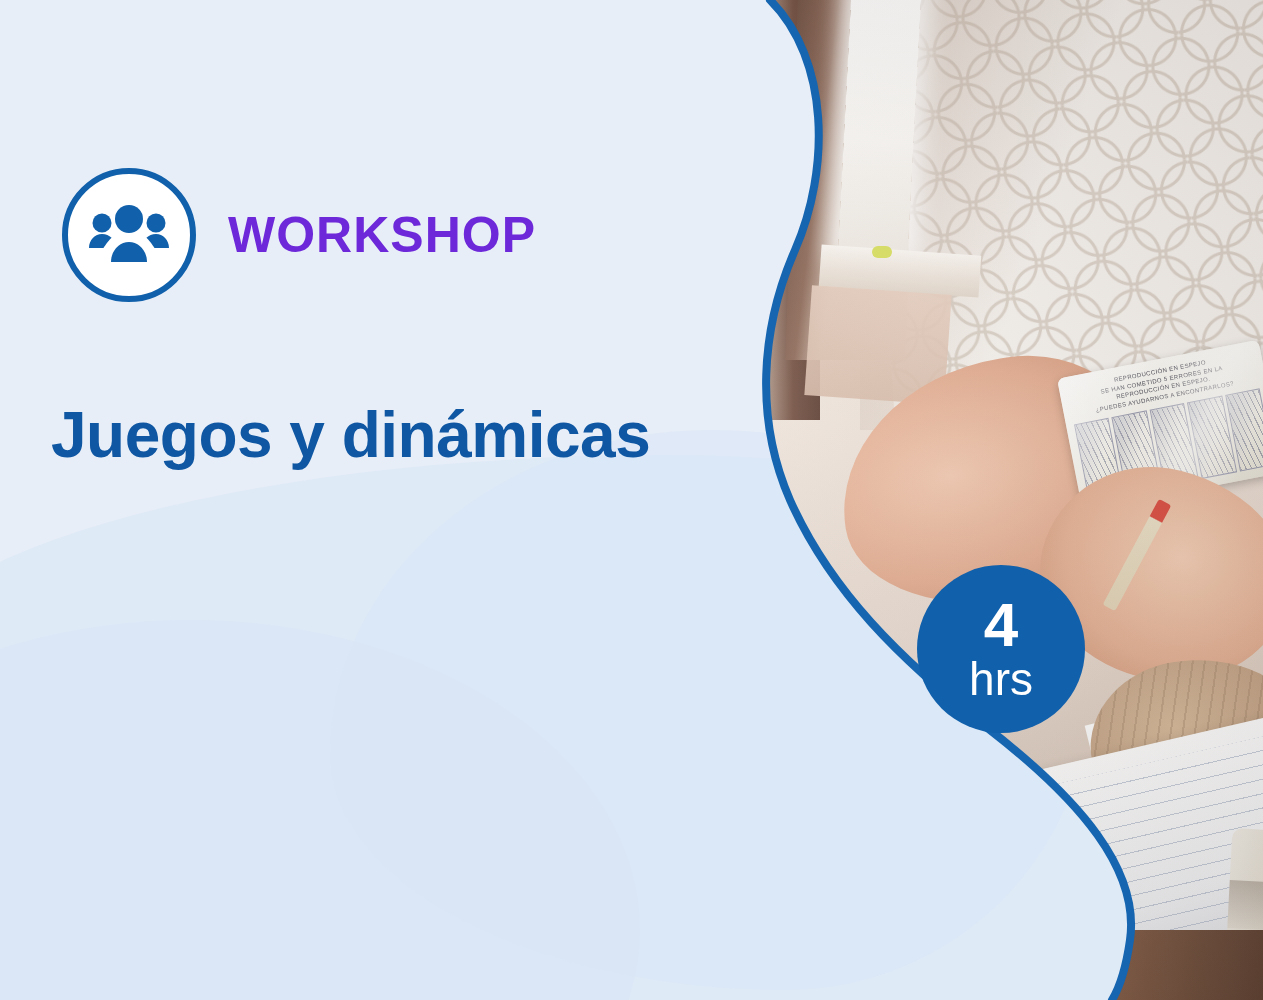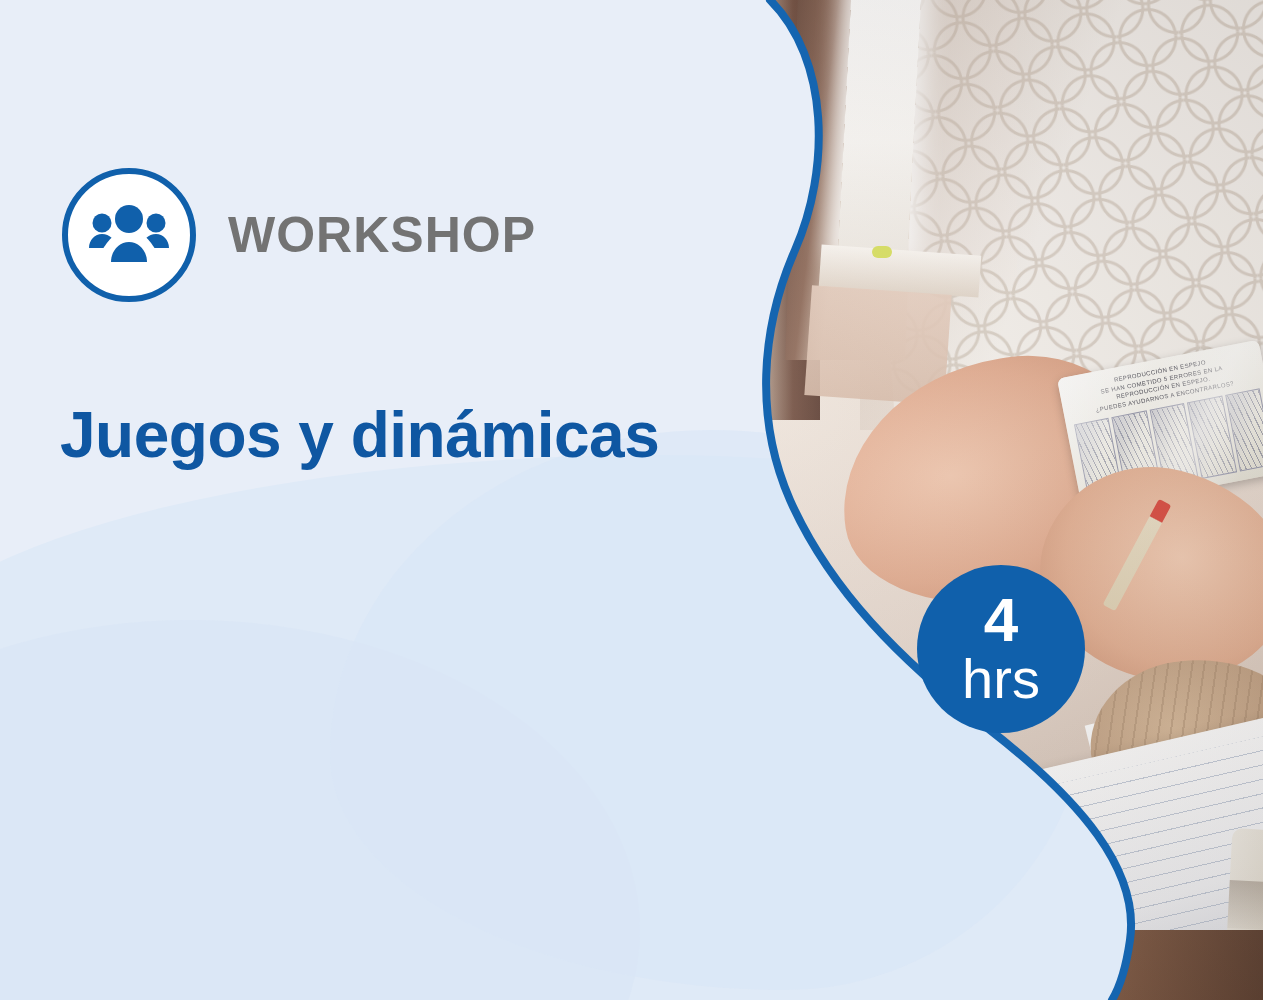--- a/index.html
+++ b/index.html
@@ -289,28 +289,28 @@
     display: flex;
     align-items: center;
     justify-content: center;
   }
   .badge-icon-circle svg { display: block; }
   .badge-label {
     font-family: "Liberation Sans", sans-serif;
     font-size: 50px;
     font-weight: bold;
     letter-spacing: 1px;
-    color: #737373;
+    color: #6d28d9;
     line-height: 1;
     text-align: right;
   }
 
   .headline {
     position: absolute;
-    left: 60px;
+    left: 51px;
     top: 404px;
     width: 700px;
   }
   .headline-main {
     font-family: "Liberation Sans Narrow", "Liberation Sans", sans-serif;
     font-size: 64px;
     font-weight: bold;
     line-height: 0.98;
     color: #0f57a2;
     letter-spacing: -0.5px;
@@ -341,21 +341,21 @@
     color: #ffffff;
   }
   .hours-value {
     font-family: "Liberation Sans", sans-serif;
     font-size: 62px;
     font-weight: bold;
     line-height: 0.92;
   }
   .hours-unit {
     font-family: "Liberation Sans", sans-serif;
-    font-size: 56px;
+    font-size: 46px;
     font-weight: normal;
     line-height: 1;
     margin-top: 2px;
   }
 </style>
 </head>
 <body>
 
 <div class="banner">
 

